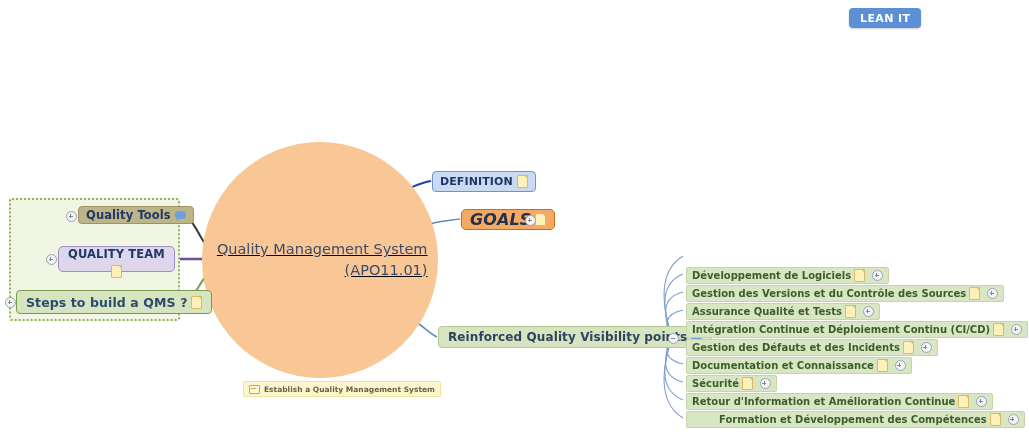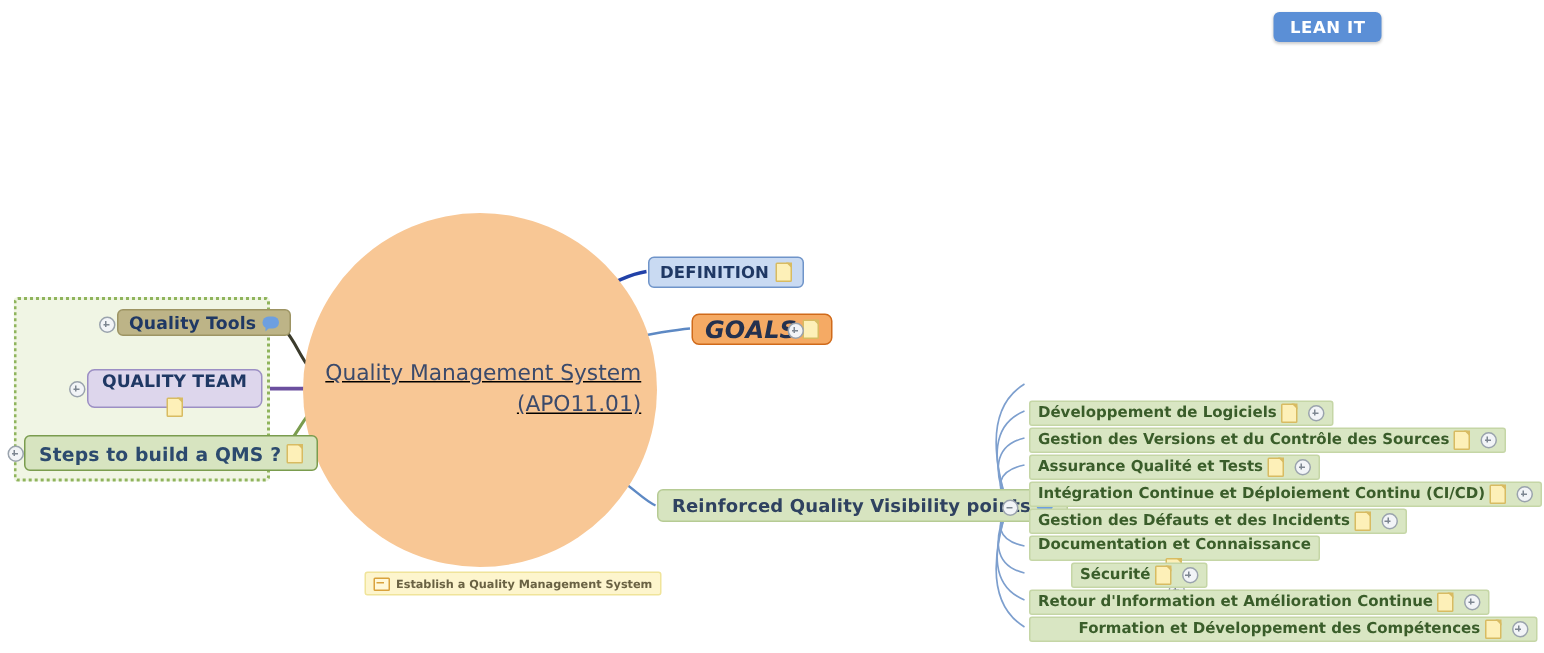--- a/index.html
+++ b/index.html
@@ -237,26 +237,26 @@
   <div class="child" style="left:686px;top:321px;">
     <span class="txt">Intégration Continue et Déploiement Continu (CI/CD)</span>
     <span class="pageicon"></span>
     <span class="dot" style="margin-left:4px;"></span>
   </div>
   <div class="child" style="left:686px;top:339px;">
     <span class="txt">Gestion des Défauts et des Incidents</span>
     <span class="pageicon"></span>
     <span class="dot" style="margin-left:4px;"></span>
   </div>
-  <div class="child" style="left:686px;top:357px;flex-direction:column;">
+  <div class="child" style="left:686px;top:357px;">
     <span class="txt">Documentation et Connaissance</span>
     <span class="pageicon"></span>
     <span class="dot" style="margin-left:4px;"></span>
   </div>
-  <div class="child" style="left:714px;top:375px;">
+  <div class="child" style="left:686px;top:375px;">
     <span class="txt">Sécurité</span>
     <span class="pageicon"></span>
     <span class="dot" style="margin-left:4px;"></span>
   </div>
   <div class="child" style="left:686px;top:393px;">
     <span class="txt">Retour d'Information et Amélioration Continue</span>
     <span class="pageicon"></span>
     <span class="dot" style="margin-left:4px;"></span>
   </div>
   <div class="child" style="left:686px;top:411px;padding-left:32px;">

